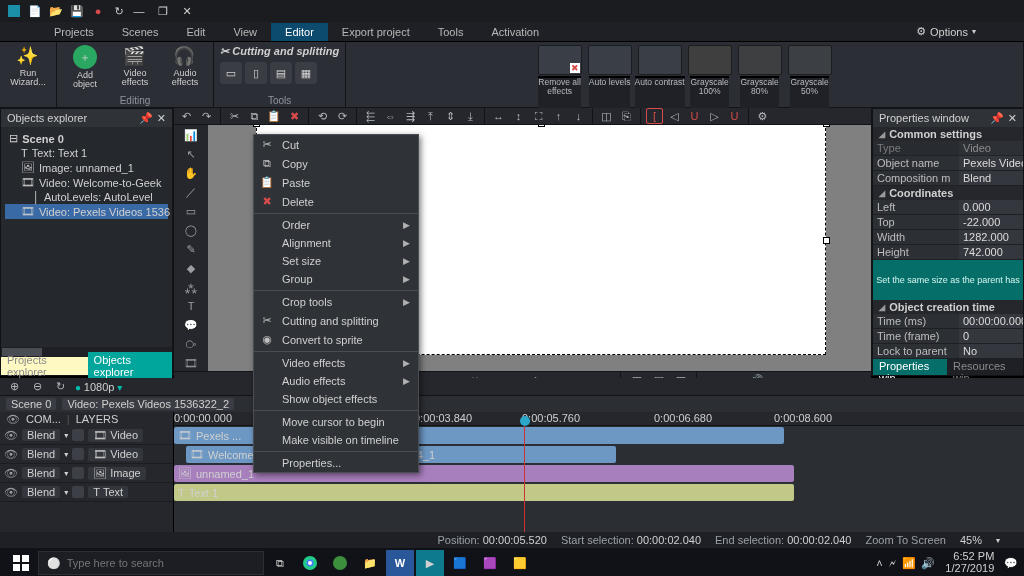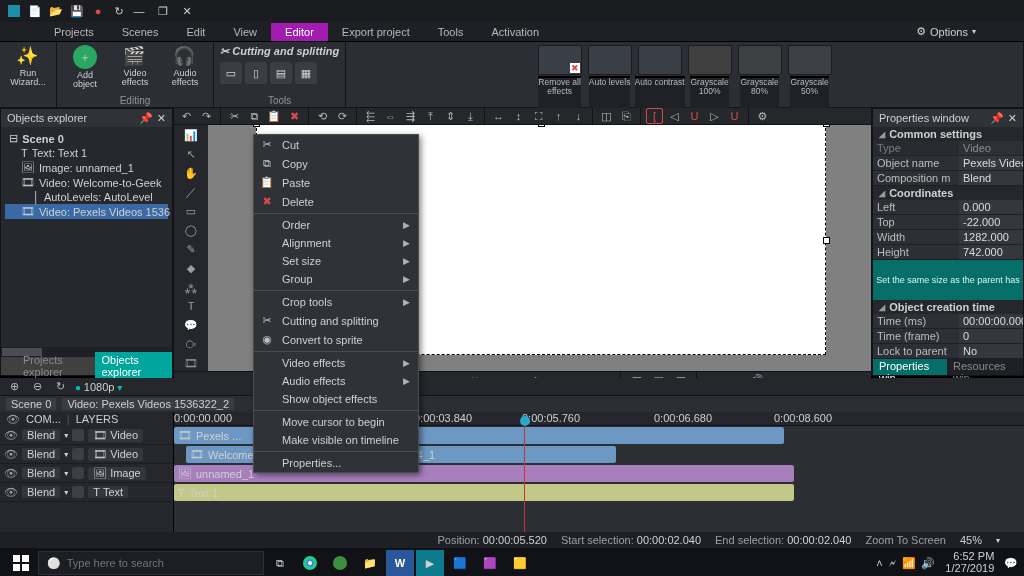--- a/index.html
+++ b/index.html
@@ -4,21 +4,21 @@
 <style>
 * { margin:0; padding:0; box-sizing:border-box; font-family:"Segoe UI",Tahoma,sans-serif; font-size:11px; color:#d0d0d0; user-select:none; }
 body { background:#2b2e34; width:1024px; height:576px; overflow:hidden; }
 .titlebar { height:22px; background:#1a1c20; display:flex; align-items:center; padding:0 6px; }
 .titlebar .tb-ico { width:16px; height:16px; margin-right:5px; display:flex; align-items:center; justify-content:center; }
 .titlebar .title { flex:1; text-align:center; color:#a8a8a8; font-size:11px; }
 .wincontrols { display:flex; gap:10px; padding-right:6px; }
 .wincontrols span { width:14px; text-align:center; cursor:pointer; }
 .menubar { height:20px; background:#1e2025; display:flex; align-items:center; padding:0 40px; gap:0; border-bottom:1px solid #000; }
 .menubar .mtab { padding:3px 14px; color:#b8b8b8; cursor:pointer; }
-.menubar .mtab.active { background:#a21caf; color:#fff; }
+.menubar .mtab.active { background:#0c4a6e; color:#fff; }
 .menubar .options { margin-left:auto; display:flex; align-items:center; gap:4px; padding-right:8px; color:#b8b8b8; cursor:pointer;}
 .ribbon { height:66px; background:#2b2e34; display:flex; border-bottom:1px solid #121316; }
 .rg { display:flex; flex-direction:column; align-items:center; padding:3px 6px 1px; border-right:1px solid #121316; }
 .rg .rgrow { display:flex; gap:6px; }
 .rg .rgbig { display:flex; flex-direction:column; align-items:center; gap:2px; width:44px; cursor:pointer;}
 .rg .rgbig .circ { width:24px; height:24px; border-radius:50%; display:flex; align-items:center; justify-content:center; }
 .rg .rglbl { color:#8f949c; font-size:10px; margin-top:auto; padding-top:2px; }
 .rg .txt { font-size:9px; text-align:center; line-height:1; white-space:pre; cursor:pointer;}
 .cutsplit h4 { font-style:italic; font-size:11px; color:#c6c6c6; margin-bottom:4px; }
 .tools-ico { width:22px; height:22px; background:#3a3d43; border-radius:3px; display:inline-flex; align-items:center; justify-content:center; cursor:pointer;}
@@ -28,21 +28,21 @@
 .thumb .tl { font-size:8.5px; text-align:center; line-height:1.05; white-space:pre; color:#b8bbc0; }
 
 .mainrow { display:flex; height:268px; }
 .panel { background:#25282d; border:1px solid #121316; display:flex; flex-direction:column; }
 .panel .phead { height:18px; background:#2f3237; display:flex; align-items:center; padding:0 6px; color:#b0b0b0; }
 .panel .phead .pin { margin-left:auto; display:flex; gap:4px; color:#888; }
 .explorer { width:173px; }
 .tree { flex:1; padding:4px; overflow:hidden; font-size:10px; }
 .tree .node { display:flex; align-items:center; gap:4px; padding:1px 0 1px 4px; cursor:pointer; white-space:nowrap; }
 .tree .node.sel { background:#3a6aa5; color:#fff; }
-.expl-tabs { height:18px; background:#404040; display:flex; align-items:center; font-size:10px;padding-left:16px; }
+.expl-tabs { height:18px; background:#fef9c3; display:flex; align-items:center; font-size:10px; }
 .expl-tabs span { padding:2px 6px; color:#8a8a8a; cursor:pointer;}
 .expl-tabs span.active { background:#00a59c; color:#fff; }
 .scrollthin { height:10px; background:#1e2025; display:flex; }
 .scrollthin .thumb { flex:0 0 40px; height:8px; margin:1px; background:#4a4d53; }
 
 .center { flex:1; display:flex; flex-direction:column; background:#2b2e34; border-left:1px solid #121316; border-right:1px solid #121316; }
 .center .toolbar1 { height:20px; background:#25272c; display:flex; align-items:center; gap:3px; padding:0 4px; border-bottom:1px solid #121316; }
 .tbtn { width:17px; height:16px; display:inline-flex; align-items:center; justify-content:center; color:#b5b8bd; border-radius:2px; cursor:pointer;}
 .tbtn.red { color:#d94b4b; }
 .tbtn.sep { width:1px; background:#121316; margin:0 2px; }

